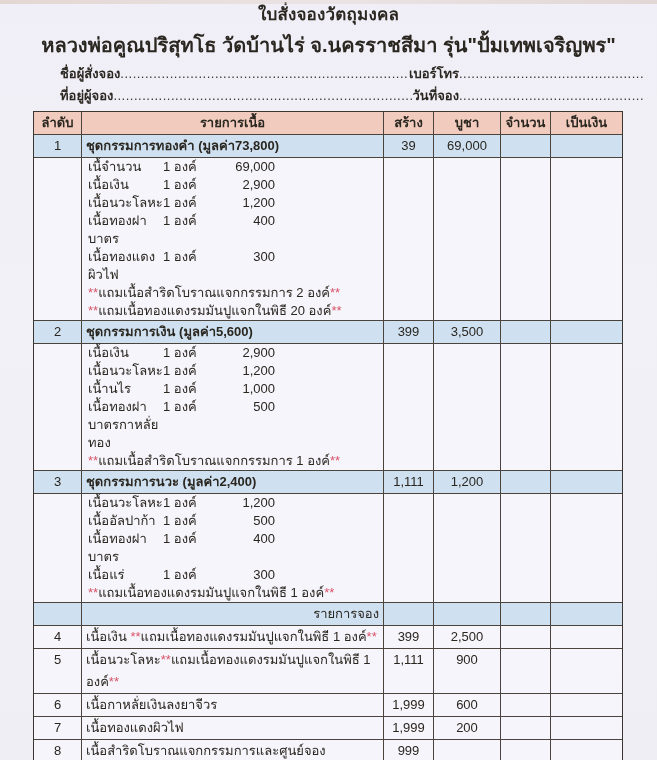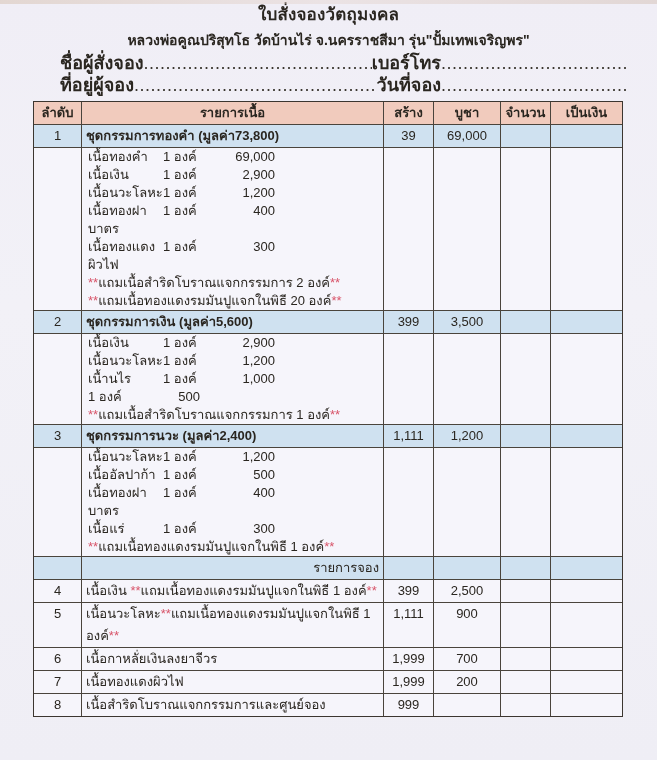--- a/index.html
+++ b/index.html
@@ -15,25 +15,25 @@
     position: relative;
     width: 657px; height: 760px;
     background: linear-gradient(180deg,#f0eef6 0%, #f2f1f7 40%, #efeef5 100%);
   }
   .scan-top-edge {
     position:absolute; top:0; left:0; right:0; height:4px;
     background: linear-gradient(90deg, rgba(216,196,180,.55), rgba(226,206,196,.35), rgba(214,196,186,.55));
   }
   .titles { text-align: center; }
   .title   { font-size: 17px; font-weight: bold; letter-spacing: .2px; }
-  .subtitle{ font-size: 14px; font-weight: bold; margin-top: 2px; }
+  .subtitle{ font-size: 20px; font-weight: bold; margin-top: 2px; }
 
   .formline {
     display: flex; align-items: flex-end;
-    margin: 3px 30px 0 60px; font-size: 18px; font-weight: bold;
+    margin: 3px 12px 0 60px; font-size: 13px; font-weight: bold;
     white-space: nowrap; line-height: 19px;
   }
   .dots { overflow: hidden; color:#3a362f; font-weight: normal; letter-spacing: .5px; }
   .dots.grow { flex: 1; }
   .dots.fix  { width: 186px; }
 
   .tbl {
     margin: 6px 0 0 33px;
     width: 590px;
     border: 1.5px solid #3c3630;
@@ -106,21 +106,21 @@
       <div class="cell c-desc grp-title">ชุดกรรมการทองคำ  (มูลค่า73,800)</div>
       <div class="cell c-create">39</div>
       <div class="cell c-bucha">69,000</div>
       <div class="cell c-qty"></div>
       <div class="cell c-amt"></div>
     </div>
     <div class="row">
       <div class="cell c-num"></div>
       <div class="cell c-desc">
         <div class="subline">
-          <span class="p-name">เนื้อทองคำ</span>
+          <span class="p-name">เนื้จำนวน</span>
           <span class="p-qty">1 องค์</span>
           <span class="p-price">69,000</span>
           <span class="p-spacer"></span>
         </div>
         <div class="subline">
           <span class="p-name">เนื้อเงิน</span>
           <span class="p-qty">1 องค์</span>
           <span class="p-price">2,900</span>
           <span class="p-spacer"></span>
         </div>
@@ -178,20 +178,21 @@
           <span class="p-price">1,200</span>
           <span class="p-spacer"></span>
         </div>
         <div class="subline">
           <span class="p-name">เนื้านไร</span>
           <span class="p-qty">1 องค์</span>
           <span class="p-price">1,000</span>
           <span class="p-spacer"></span>
         </div>
         <div class="subline">
+          <span class="p-name">เนื้อทองฝาบาตรกาหลั่ยทอง</span>
           <span class="p-qty">1 องค์</span>
           <span class="p-price">500</span>
           <span class="p-spacer"></span>
         </div>
         <div class="noteline">
           <span class="red">**</span><span>แถมเนื้อสำริดโบราณแจกกรรมการ 1 องค์</span><span class="red">**</span>
         </div>
       </div>
       <div class="cell c-create"></div>
       <div class="cell c-bucha"></div>
@@ -266,21 +267,21 @@
       <div class="cell c-desc"><span>เนื้อนวะโลหะ</span><span class="red">**</span><span>แถมเนื้อทองแดงรมมันปูแจกในพิธี 1 องค์</span><span class="red">**</span></div>
       <div class="cell c-create">1,111</div>
       <div class="cell c-bucha">900</div>
       <div class="cell c-qty"></div>
       <div class="cell c-amt"></div>
     </div>
     <div class="row rowline">
       <div class="cell c-num">6</div>
       <div class="cell c-desc">เนื้อกาหลั่ยเงินลงยาจีวร</div>
       <div class="cell c-create">1,999</div>
-      <div class="cell c-bucha">700</div>
+      <div class="cell c-bucha">600</div>
       <div class="cell c-qty"></div>
       <div class="cell c-amt"></div>
     </div>
     <div class="row rowline">
       <div class="cell c-num">7</div>
       <div class="cell c-desc">เนื้อทองแดงผิวไฟ</div>
       <div class="cell c-create">1,999</div>
       <div class="cell c-bucha">200</div>
       <div class="cell c-qty"></div>
       <div class="cell c-amt"></div>

